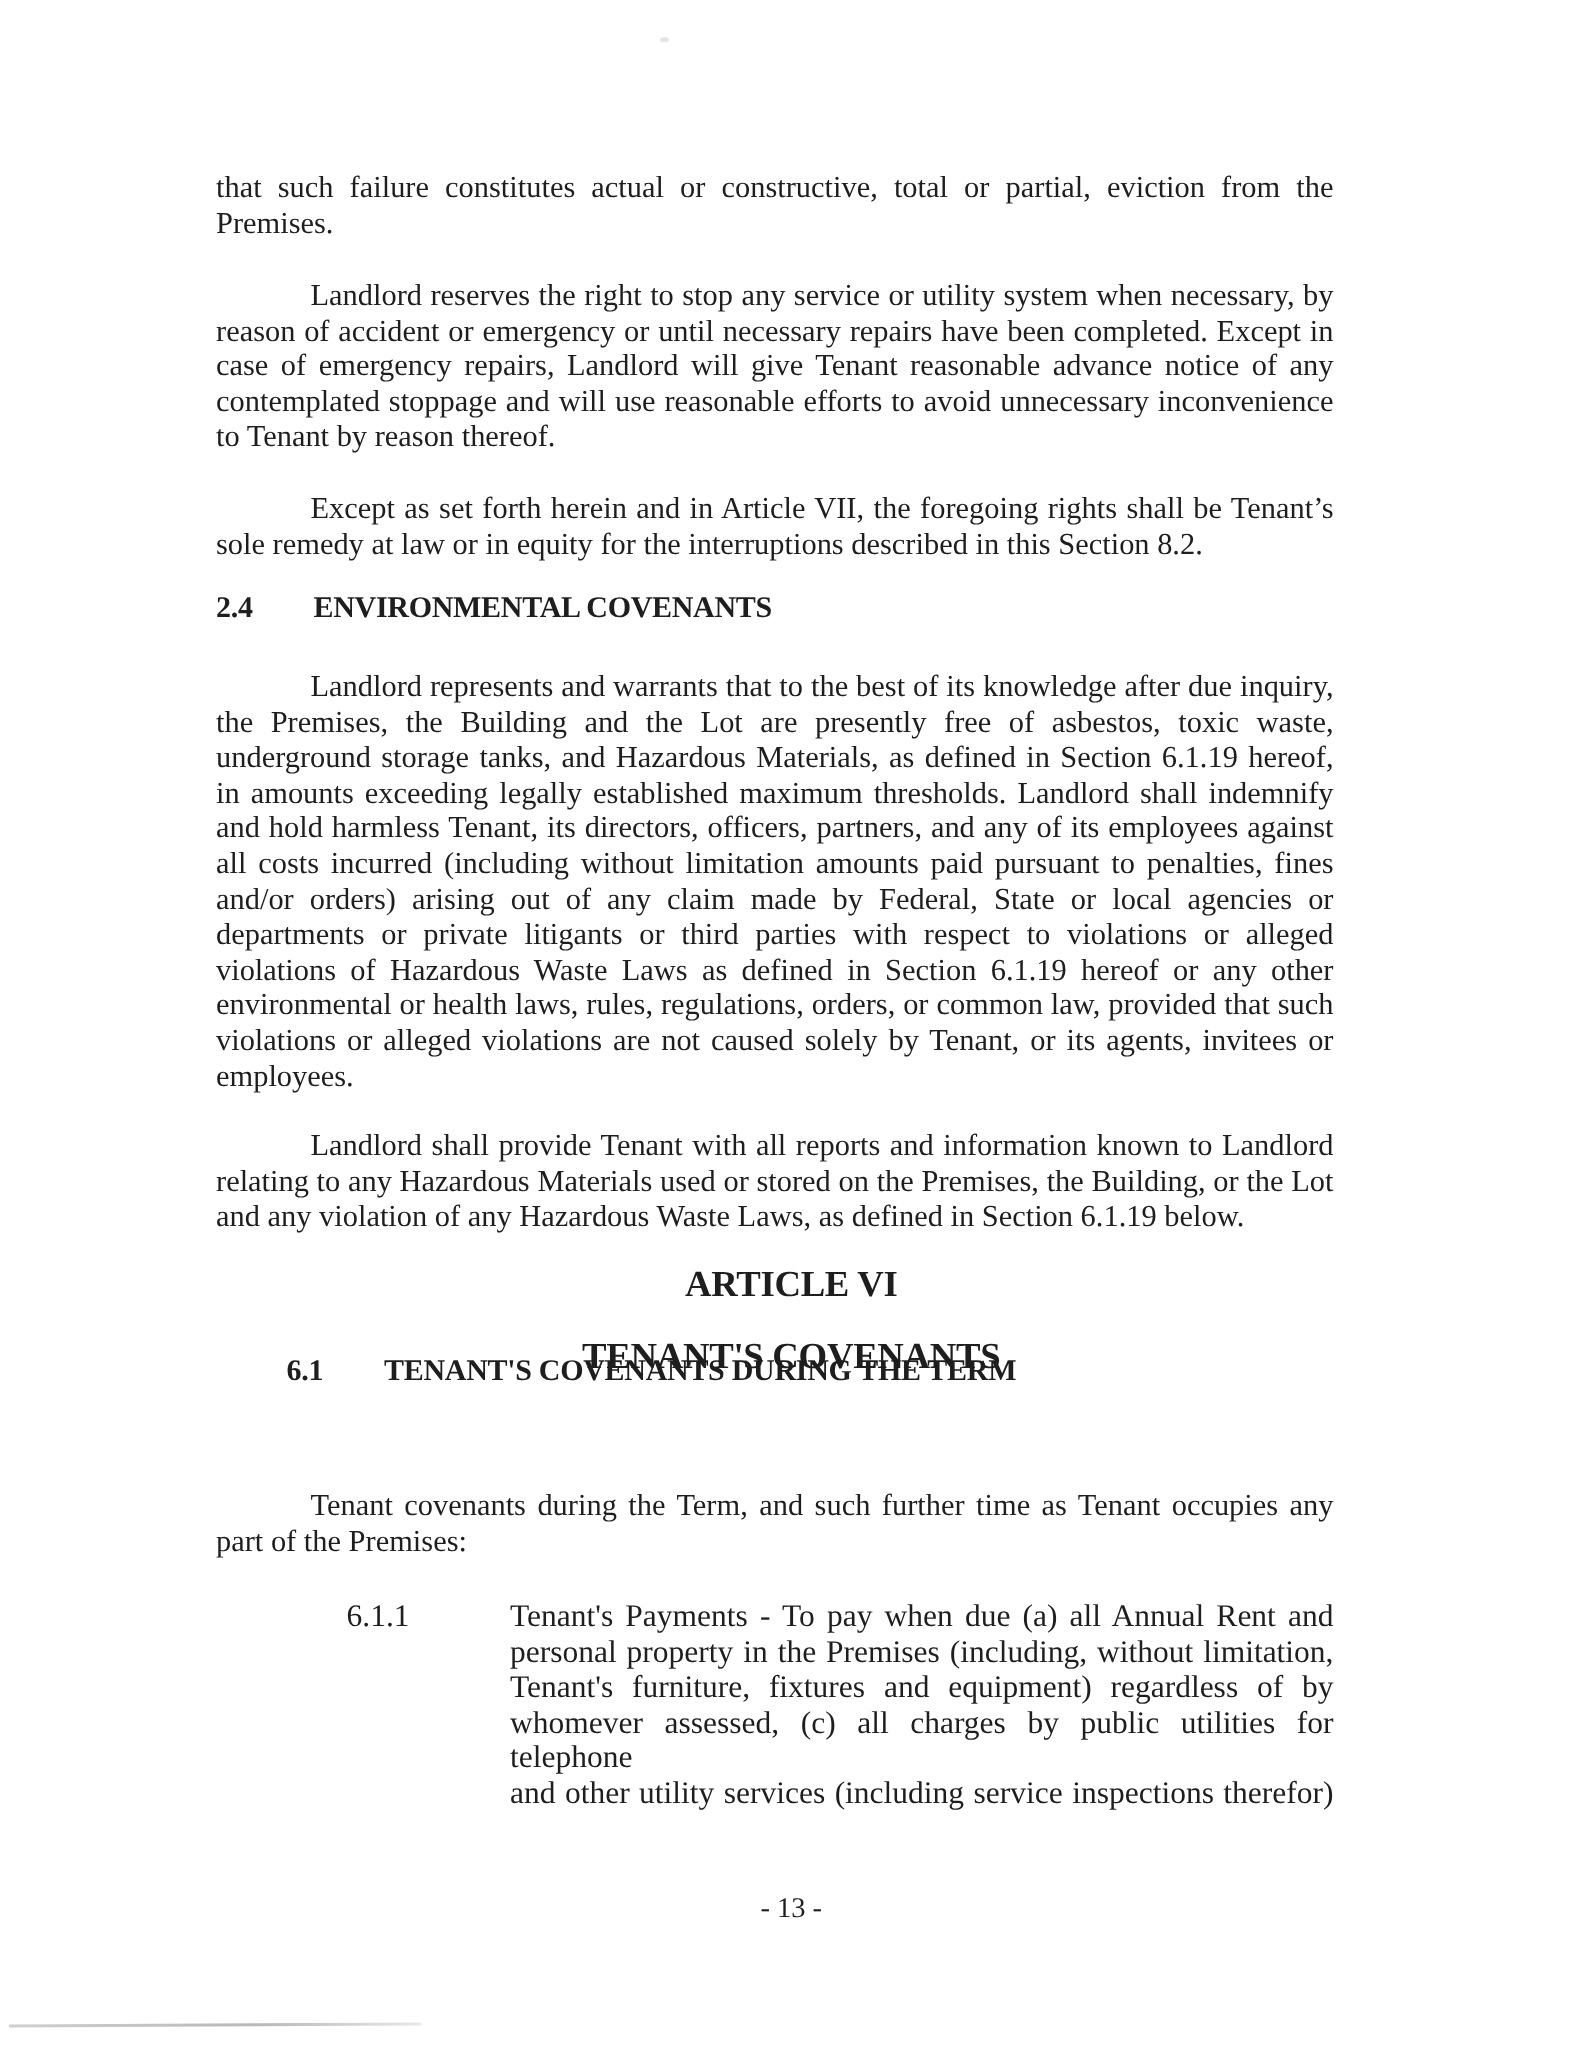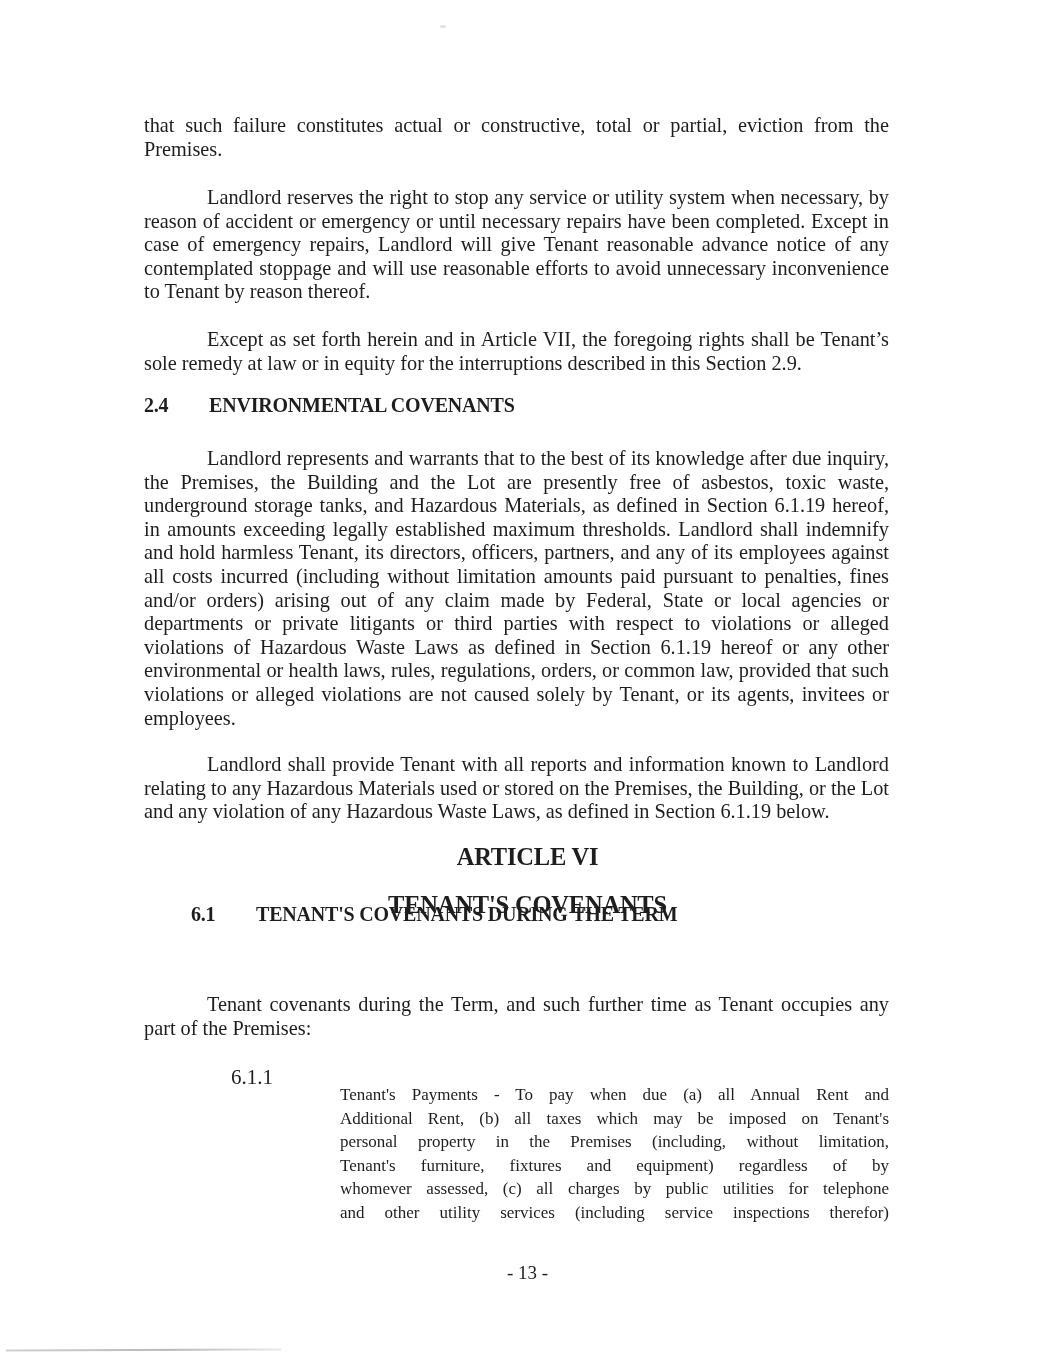--- a/index.html
+++ b/index.html
@@ -9,36 +9,36 @@
       color: #1e1e1e;
     }
     .page { position: absolute; left: 0; top: 0; width: 1055px; height: 1365px; }
     .blk { position: absolute; left: 144px; width: 745px; font-size: 20.3px; line-height: 23.6px; }
     .just { text-align: justify; text-align-last: left; }
     .indent { text-indent: 63px; }
     .heading { font-weight: bold; font-size: 20px; letter-spacing: -0.2px; }
     .heading .num { display: inline-block; width: 65px; }
     .center-title { position: absolute; left: 0; width: 1055px; text-align: center; font-weight: bold; font-size: 24.5px; letter-spacing: -0.2px; }
     .sub-num { position: absolute; left: 231px; font-size: 21px; line-height: 23.6px; }
-    .sub-text { position: absolute; left: 340px; width: 549px; font-size: 17px; line-height: 23.6px; text-align: justify; text-align-last: justify; margin-top: 17px; }
+    .sub-text { position: absolute; left: 340px; width: 549px; font-size: 21px; line-height: 23.6px; text-align: justify; text-align-last: justify; }
     .page-number { position: absolute; left: 0; width: 1055px; text-align: center; font-size: 19px; top: 1262px; }
     .scan-line { position: absolute; left: 6px; top: 1349px; width: 275px; height: 2px; background: linear-gradient(90deg, #d0d0d0, #b8b8b8 60%, #e8e8e8); transform: rotate(-0.25deg); }
     .scan-dot { position: absolute; left: 440px; top: 25px; width: 6px; height: 3px; background: #e4e4e4; border-radius: 2px; }
   </style>
 </head>
 <body>
 
 <div class="page">
   <div class="scan-dot"></div>
 
   <div class="blk just" style="top:114px;">that such failure constitutes actual or constructive, total or partial, eviction from the Premises.</div>
 
   <div class="blk just indent" style="top:186px;">Landlord reserves the right to stop any service or utility system when necessary, by reason of accident or emergency or until necessary repairs have been completed.  Except in case of emergency repairs, Landlord will give Tenant reasonable advance notice of any contemplated stoppage and will use reasonable efforts to avoid unnecessary inconvenience to Tenant by reason thereof.</div>
 
-  <div class="blk just indent" style="top:328px;">Except as set forth herein and in Article VII, the foregoing rights shall be Tenant’s sole remedy at law or in equity for the interruptions described in this Section 2.9.</div>
+  <div class="blk just indent" style="top:328px;">Except as set forth herein and in Article VII, the foregoing rights shall be Tenant’s sole remedy at law or in equity for the interruptions described in this Section 8.2.</div>
 
   <div class="blk heading" style="top:394px;">
     <span class="num">2.4</span><span>ENVIRONMENTAL COVENANTS</span>
   </div>
 
   <div class="blk just indent" style="top:447px;">Landlord represents and warrants that to the best of its knowledge after due inquiry, the Premises, the Building and the Lot are presently free of asbestos, toxic waste, underground storage tanks, and Hazardous Materials, as defined in Section 6.1.19 hereof, in amounts exceeding legally established maximum thresholds.  Landlord shall indemnify and hold harmless Tenant, its directors, officers, partners, and any of its employees against all costs incurred (including without limitation amounts paid pursuant to penalties, fines and/or orders) arising out of any claim made by Federal, State or local agencies or departments or private litigants or third parties with respect to violations or alleged violations of Hazardous Waste Laws as defined in Section 6.1.19 hereof or any other environmental or health laws, rules, regulations, orders, or common law, provided that such violations or alleged violations are not caused solely by Tenant, or its agents, invitees or employees.</div>
 
   <div class="blk just indent" style="top:753px;">Landlord shall provide Tenant with all reports and information known to Landlord relating to any Hazardous Materials used or stored on the Premises, the Building, or the Lot and any violation of any Hazardous Waste Laws, as defined in Section 6.1.19 below.</div>
 
   <div class="center-title" style="top:891px;">TENANT'S COVENANTS</div>
@@ -46,21 +46,20 @@
 
   <div class="blk heading" style="top:903px;margin-left:47px;">
     <span class="num">6.1</span><span>TENANT'S COVENANTS DURING THE TERM</span>
   </div>
 
   <div class="blk just indent" style="top:993px;">Tenant covenants during the Term, and such further time as Tenant occupies any part of the Premises:</div>
 
   <div class="sub-num" style="top:1066px;">6.1.1</div>
   <div class="sub-text" style="top:1066px;">
     <div>Tenant's Payments - To pay when due (a) all Annual Rent and</div>
-    <div>Additional Rent, (b) all taxes which may be imposed on Tenant's</div>
     <div>personal property in the Premises (including, without limitation,</div>
     <div>Tenant's furniture, fixtures and equipment) regardless of by</div>
     <div>whomever assessed, (c) all charges by public utilities for telephone</div>
     <div>and other utility services (including service inspections therefor)</div>
   </div>
 
   <div class="page-number">- 13 -</div>
 
   <div class="scan-line"></div>
 </div>

